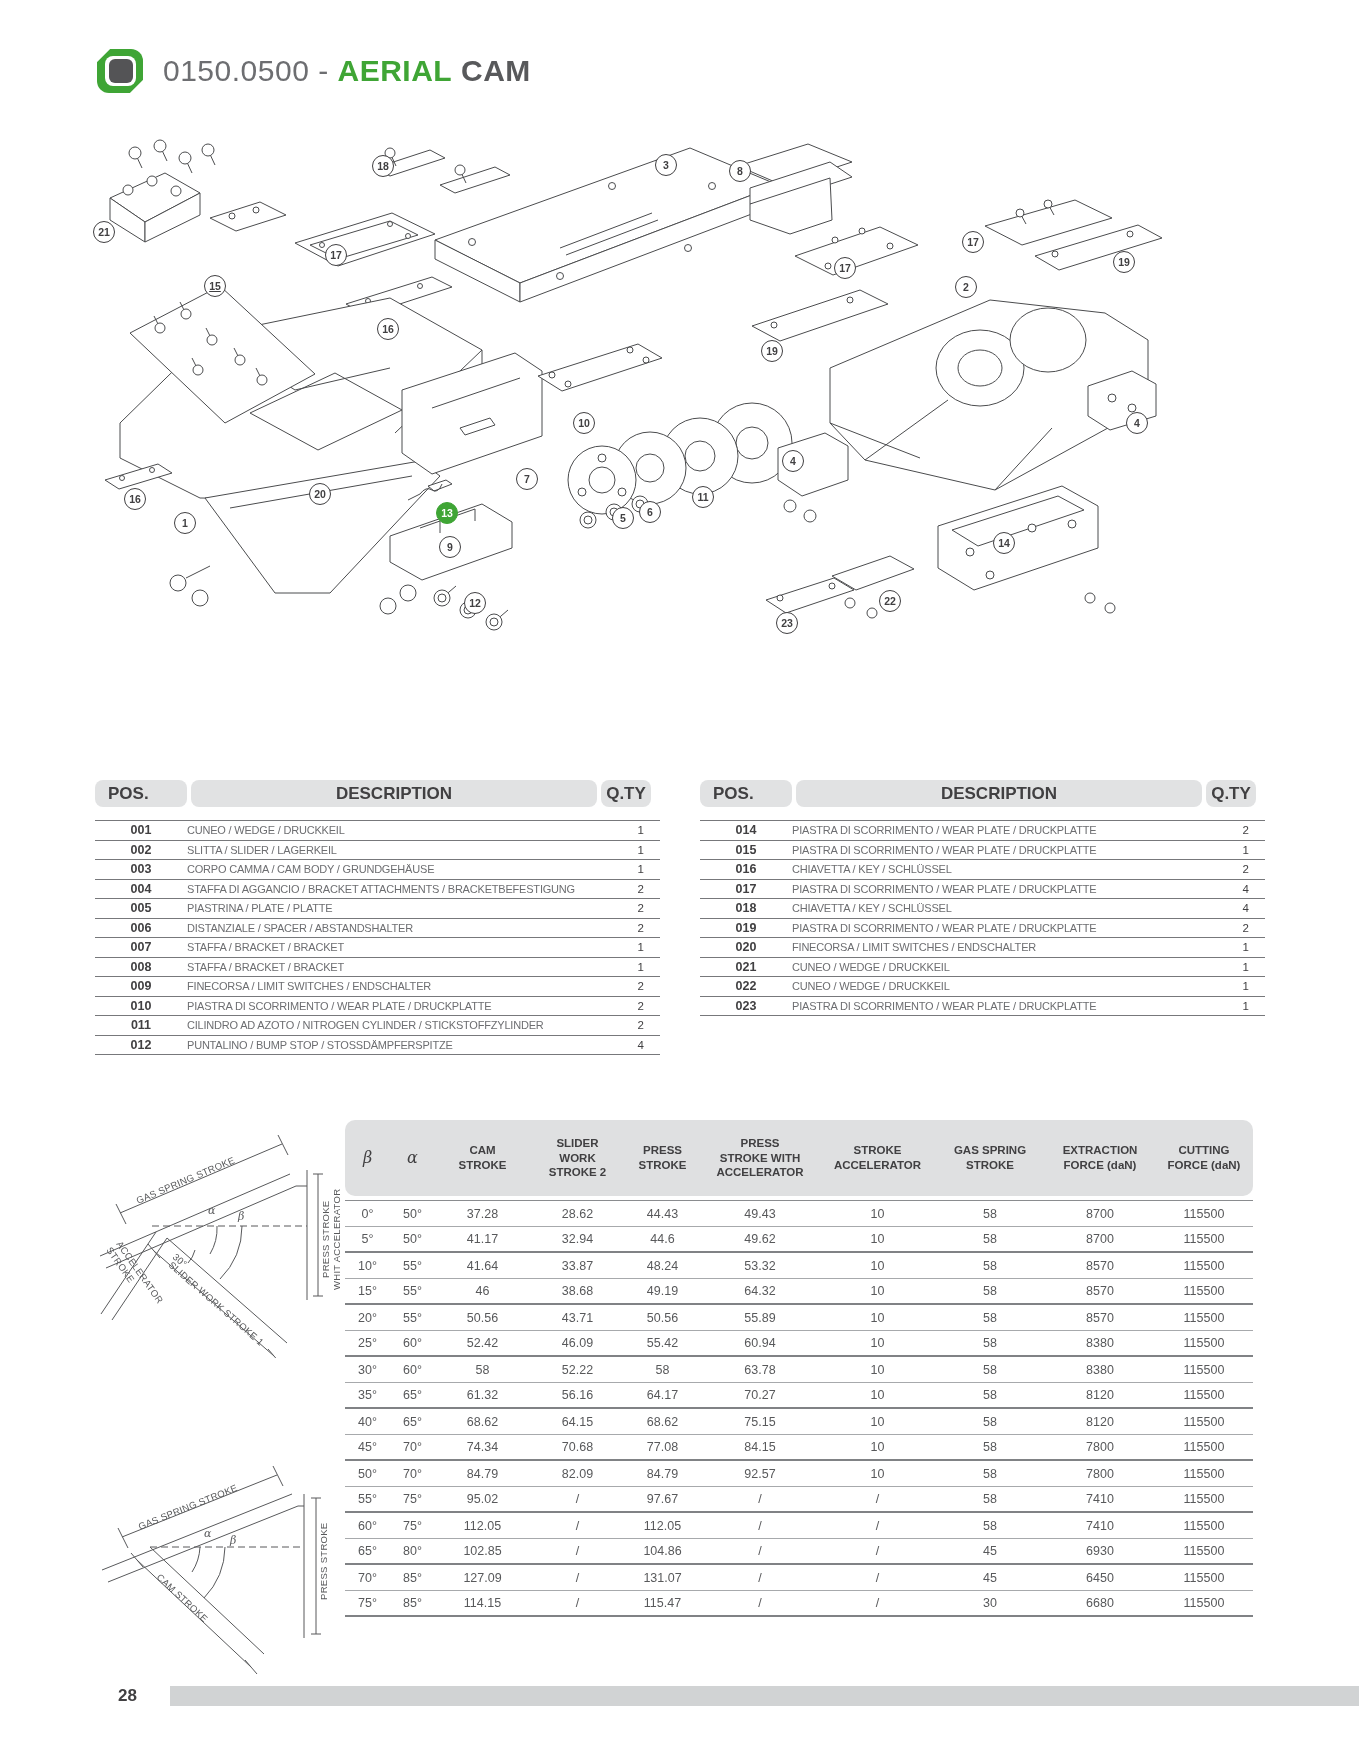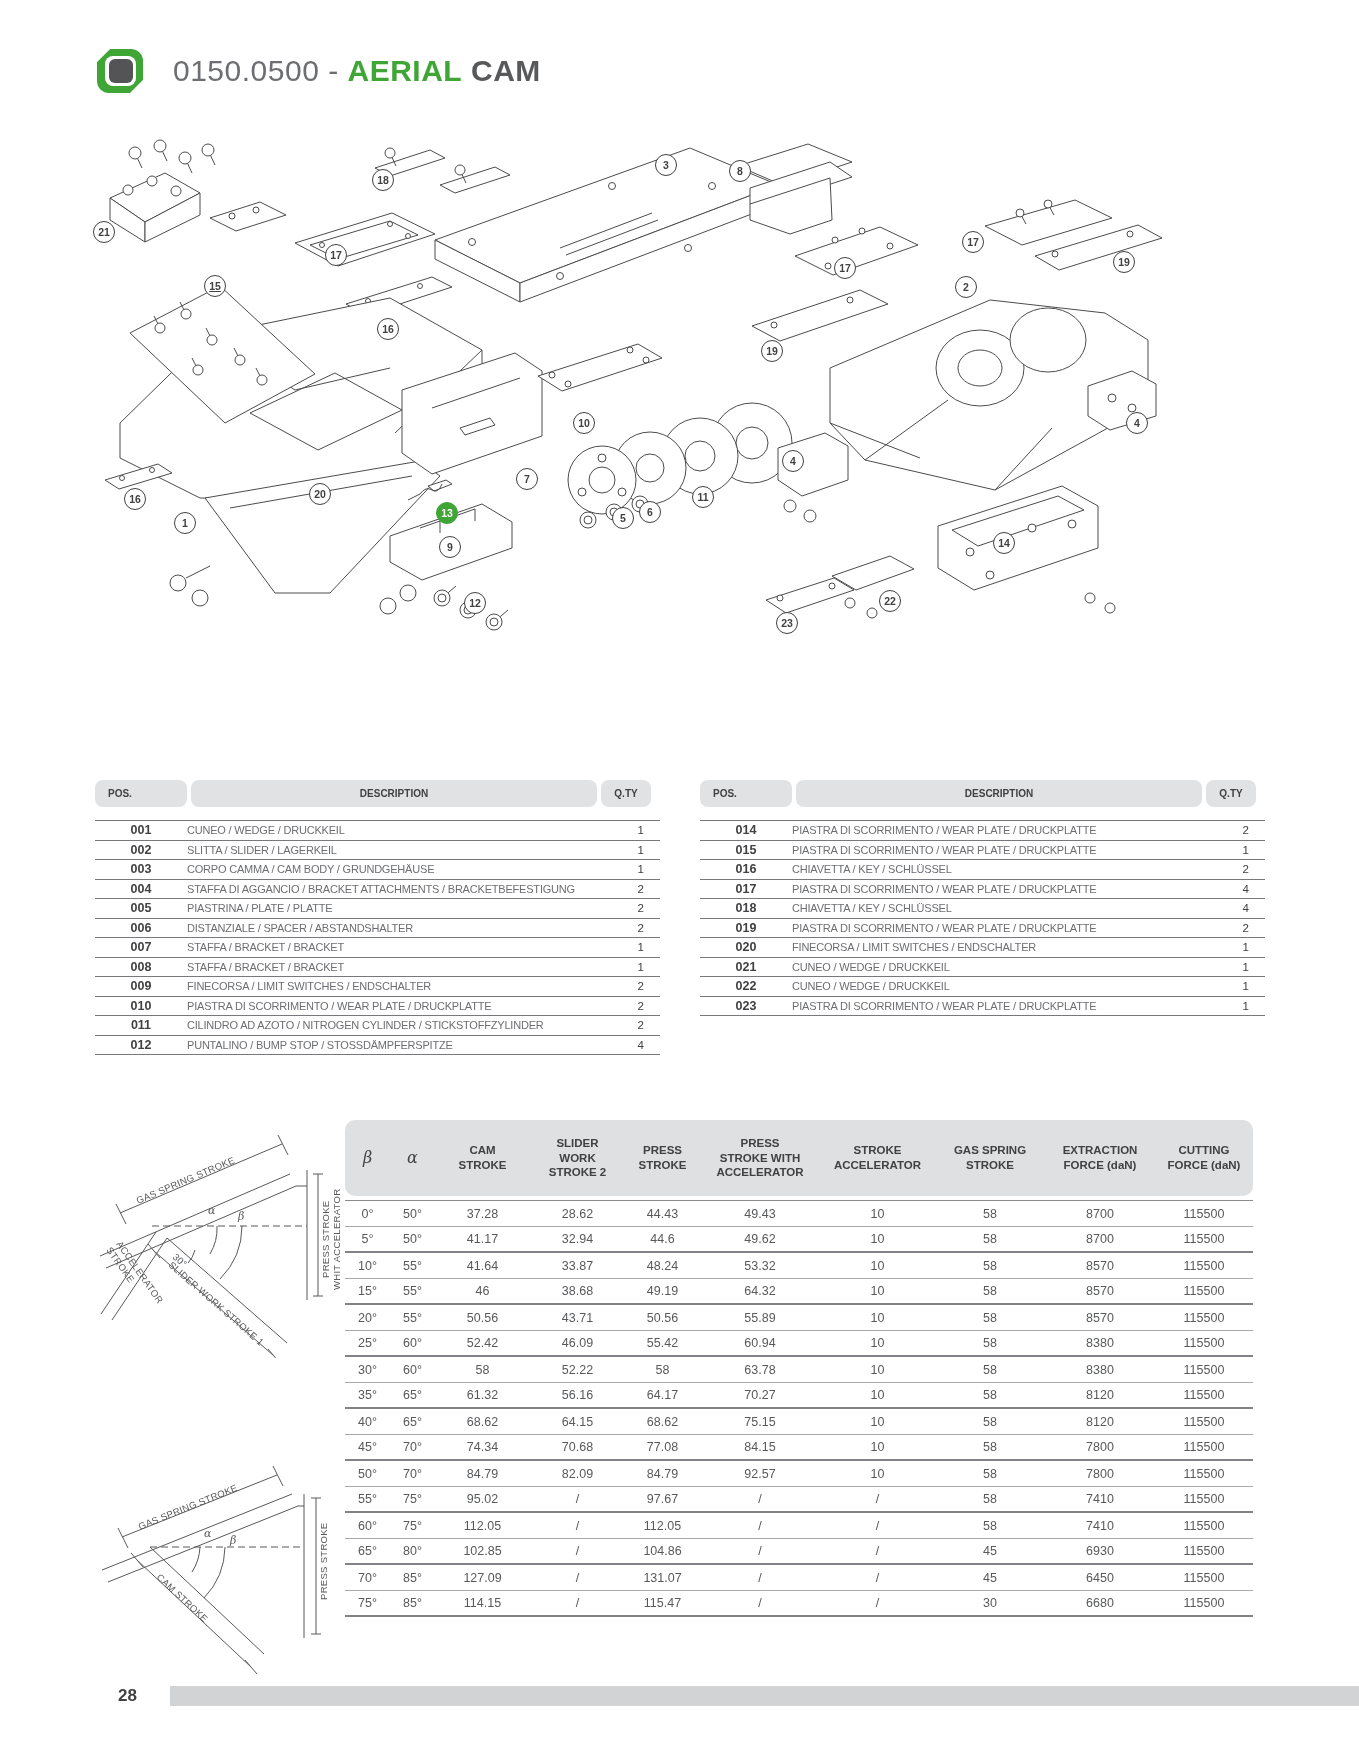--- a/index.html
+++ b/index.html
@@ -1,39 +1,39 @@
 <!DOCTYPE html>
 <html><head>
 <meta charset="utf-8">
 <style>
   html,body{margin:0;padding:0;background:#ffffff;}
   .page{position:relative;width:1359px;height:1754px;background:#fff;
         font-family:"Liberation Sans",sans-serif;overflow:hidden;color:#58595b;}
 
   
-  .hdr{position:absolute;left:95px;top:46px;display:flex;align-items:center;gap:28px;}
+  .hdr{position:absolute;left:95px;top:46px;display:flex;align-items:center;gap:18px;}
   .hdr h1{margin:0;font-size:30px;font-weight:normal;color:#6d6e71;letter-spacing:.5px;}
   .hdr .green{color:#3fa535;font-weight:bold;}
   .hdr .dark{color:#58595b;font-weight:bold;}
 
   
   .diagram{position:absolute;left:90px;top:128px;width:1180px;height:555px;}
   .diagram svg{position:absolute;left:0;top:0;}
   .callout{position:absolute;width:20px;height:20px;border:1.4px solid #414042;border-radius:50%;
            background:#fff;font-size:10.5px;font-weight:bold;color:#414042;
            display:flex;align-items:center;justify-content:center;transform:translate(-50%,-50%);z-index:3;}
   .callout.green{background:#3fa535;border-color:#3fa535;color:#fff;}
 
   
   .parts{position:absolute;width:565px;}
   .parts-left{left:95px;top:780px;}
   .parts-right{left:700px;top:780px;}
   .phead{position:relative;height:27px;}
   .phead .hbox{position:absolute;top:0;height:27px;background:#e1e2e3;border-radius:8px;
-               display:flex;align-items:center;font-weight:bold;color:#414042;font-size:10px;}
+               display:flex;align-items:center;font-weight:bold;color:#414042;font-size:17px;}
   .phead .hpos{left:0;width:92px;padding-left:13px;box-sizing:border-box;}
   .phead .hdesc{left:96px;width:406px;justify-content:center;}
   .phead .hqty{left:506px;width:50px;justify-content:center;}
   .prows{margin-top:13px;border-top:1.3px solid #77787b;}
   .prow{display:grid;grid-template-columns:92px 1fr 70px;height:19.5px;align-items:center;
         border-bottom:1.3px solid #77787b;box-sizing:border-box;}
   .prow .ppos{font-weight:bold;font-size:12.5px;color:#414042;text-align:center;}
   .prow .pdesc{font-size:11px;color:#6d6e71;letter-spacing:-.2px;white-space:nowrap;overflow:hidden;}
   .prow .pqty{font-size:11.5px;color:#414042;text-align:right;padding-right:16px;white-space:nowrap;}
 
@@ -264,21 +264,21 @@
         <polygon points="742,448 800,428 824,441 766,462"></polygon>
         <circle cx="760" cy="475" r="5"></circle>
           <circle cx="782" cy="485" r="5"></circle>
 
         <polygon points="676,472 744,450 764,462 696,485"></polygon>
         <circle cx="690" cy="470" r="3"></circle>
           <circle cx="742" cy="458" r="3"></circle>
       </g>
     </svg>
     <div id="callouts">
-        <div class="callout" style="left: 293px; top: 52px; text-align: right;">18</div>
+        <div class="callout" style="left: 293px; top: 38px; text-align: right;">18</div>
         <div class="callout" style="left: 576px; top: 37px;">3</div>
         <div class="callout" style="left: 650px; top: 43px;">8</div>
         <div class="callout" style="left: 14px; top: 104px;">21</div>
         <div class="callout" style="left: 125px; top: 158px; text-decoration: underline;">15</div>
         <div class="callout" style="left: 246px; top: 127px;">17</div>
         <div class="callout" style="left: 755px; top: 140px;">17</div>
         <div class="callout" style="left: 883px; top: 114px;">17</div>
         <div class="callout" style="left: 876px; top: 159px;">2</div>
         <div class="callout" style="left: 1034px; top: 134px;">19</div>
         <div class="callout" style="left: 298px; top: 201px;">16</div>

